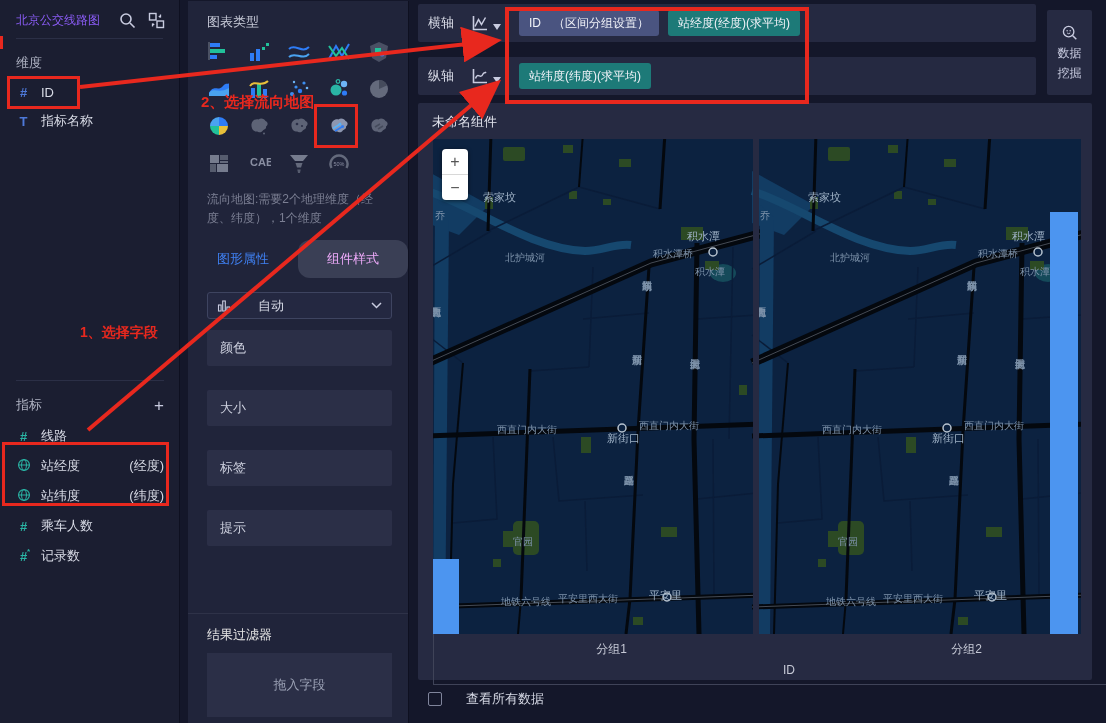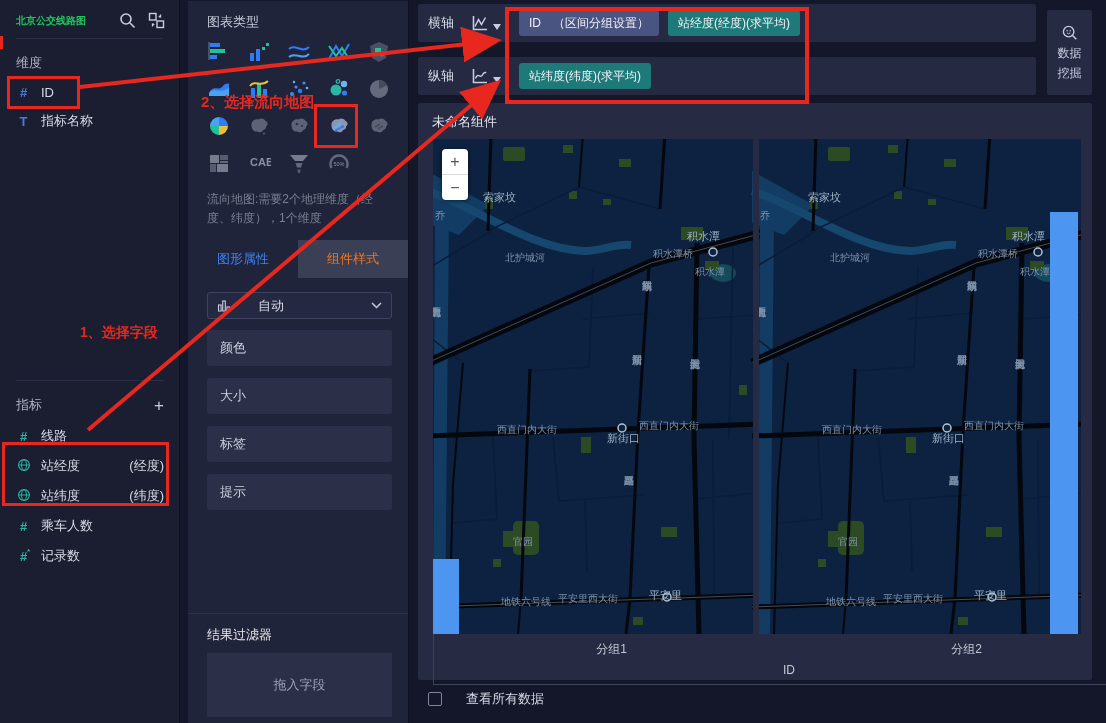--- a/index.html
+++ b/index.html
@@ -4,21 +4,21 @@
 <style>
   html,body{margin:0;padding:0;}
   body{
     width:1106px;height:723px;position:relative;overflow:hidden;
     background:#14172a;color:#d8dbe6;
     font-family:"Liberation Sans","DejaVu Sans",sans-serif;
   }
   
   .sidebar{position:absolute;left:0;top:0;width:180px;height:723px;background:#1b1e31;border-right:1px solid #0e1020;box-sizing:border-box;}
   .side-header{display:flex;align-items:center;gap:12px;padding:12px 14px 9px 16px;}
-  .side-title{font-size:10px;color:#22c55e;flex:1;white-space:nowrap;font-weight:bold;}
+  .side-title{font-size:12px;color:#8b5cf6;flex:1;white-space:nowrap;}
   .hr{border-top:1px solid #2b2f46;margin:0 16px;}
   .section-label{font-size:13px;color:#aeb2c2;padding:15px 16px 7px;}
   .sect-row{display:flex;align-items:center;padding:15px 16px 7px;}
   .sect-row .section-label{padding:0;flex:1;}
   .plus{font-size:17px;color:#c9cce0;cursor:pointer;line-height:1;}
   .field-row{display:flex;align-items:center;gap:10px;padding:6px 0 6px 16px;font-size:13px;color:#d8dbe6;cursor:grab;}
   .ficon{width:15px;text-align:center;font-weight:bold;font-size:13px;flex:none;position:relative;}
   .ficon sup{font-size:8px;position:absolute;top:-2px;}
   .blue{color:#4e79d9;}
   .teal{color:#2ab5a5;}
@@ -26,24 +26,24 @@
   .metrics-sect{position:absolute;left:0;top:380px;width:180px;}
   
   .chart-panel{position:absolute;left:181px;top:1px;width:221px;height:723px;background:#20243a;border-right:1px solid #0e1020;box-sizing:border-box;margin-left:7px;}
   .cp-header{font-size:13px;color:#c6c9d7;padding:12px 0 2px 19px;}
   .icon-grid{display:grid;grid-template-columns:repeat(5,40px);row-gap:13px;padding:7px 0 0 19px;}
   .ct-icon{width:24px;height:24px;cursor:pointer;}
   .desc{padding:15px 16px 0 19px;font-size:12px;color:#7b7f93;line-height:1.6;}
   .tabs{display:flex;margin-top:12px;height:38px;}
   .tab{flex:1;display:flex;align-items:center;justify-content:center;font-size:13px;cursor:pointer;}
   .tab.active{color:#3f80f2;}
-  .tab.inactive{background:#3a3f55;color:#f97316;}
+  .tab.inactive{background:#3a3f55;color:#f0abfc;border-radius:12px;}
   .dropdown{margin:14px 0 0 19px;width:185px;height:27px;border:1px solid #3e4460;border-radius:3px;display:flex;align-items:center;gap:27px;padding:0 9px;box-sizing:border-box;background:#242841;font-size:13px;color:#d5d8e4;cursor:pointer;}
   .dd-caret{margin-left:auto;display:flex;}
-  .cards{padding:11px 0 0 19px;display:flex;flex-direction:column;gap:12px;}
+  .cards{padding:11px 0 0 19px;display:flex;flex-direction:column;gap:24px;}
   .card{width:185px;height:36px;background:#2b2f47;border-radius:2px;display:flex;align-items:center;padding-left:13px;box-sizing:border-box;font-size:13px;color:#ced1df;cursor:pointer;}
   .filter-sect{position:absolute;left:0;top:612px;width:100%;border-top:1px solid #2e3248;}
   .filter-header{font-size:13px;color:#e5e5e5;padding:12px 0 9px 19px;}
   .dropzone{margin-left:19px;width:185px;height:64px;background:#2b2f47;display:flex;align-items:center;justify-content:center;font-size:13px;color:#9aa0b4;}
   
   .main{position:absolute;left:403px;top:0;right:0;bottom:0;}
   .axis-row{position:absolute;left:15px;width:618px;height:38px;background:#252941;border-radius:2px;display:flex;align-items:center;padding:0 10px;box-sizing:border-box;}
   .axis-row.h{top:4px;} .axis-row.v{top:57px;}
   .axis-label{font-size:13px;color:#d5d8e4;width:42px;flex:none;}
   .axis-icon{display:flex;flex:none;}

